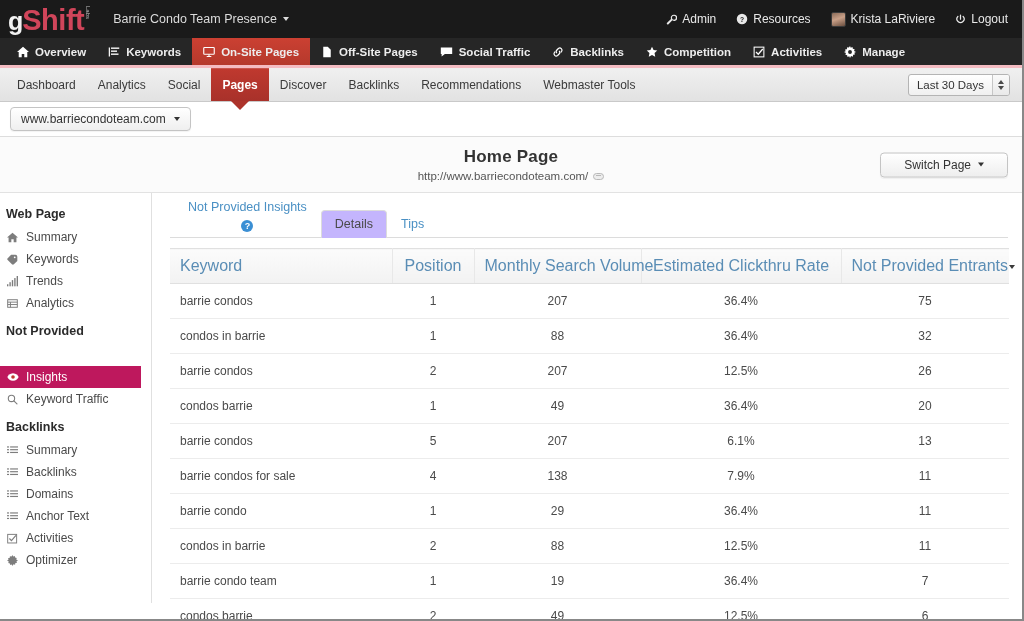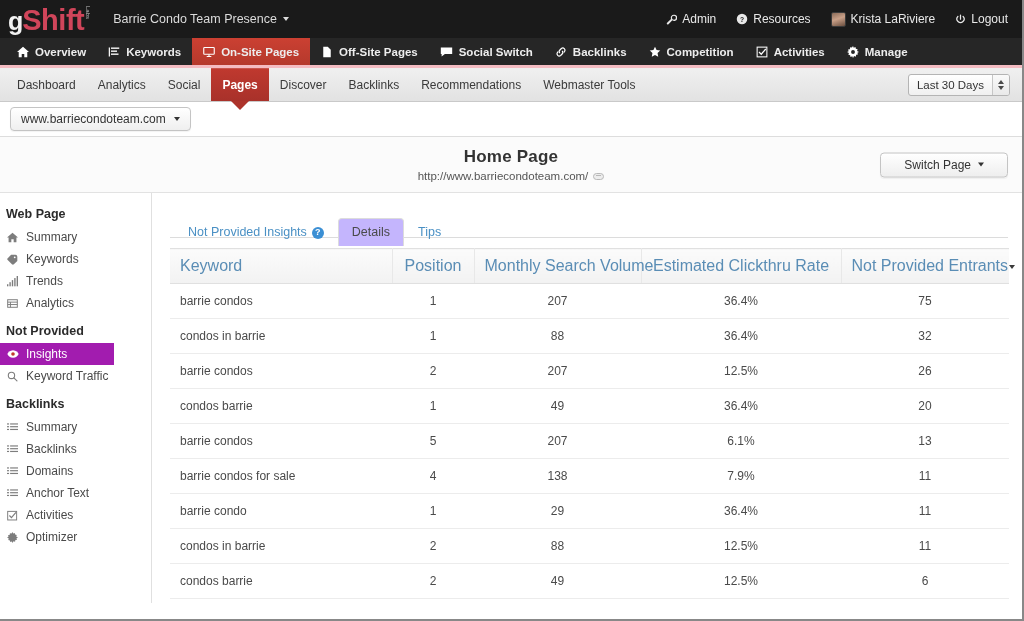--- a/index.html
+++ b/index.html
@@ -294,23 +294,24 @@
     display: flex;
     align-items: center;
     gap: 7px;
     font-size: 12px;
     color: #4a4a4a;
     padding: 3px 6px 3px 6px;
     height: 22px;
     cursor: pointer;
   }
   .sb-item.active {
-    background: #a21caf;
+    background: #be185d;
     color: #ffffff;
-    width: 114px;
+    width: 141px;
+    margin-top: 23px;
   }
   .sb-ico { width: 13px; display:flex; align-items:center; justify-content:center; flex:none; color:#7d7d7d; }
   .sb-item.active .sb-ico { color: #ffffff; }
 
   
   .content {
     flex: 1;
     padding: 16px 14px 0 18px;
     min-width: 0;
   }
@@ -324,22 +325,23 @@
   }
   .tab {
     font-size: 12.5px;
     color: #4a90c4;
     padding: 6px 13px;
     cursor: pointer;
     display: flex; align-items: center; gap: 5px;
     border: 1px solid transparent;
     border-bottom: none;
     position: relative;
-    top: 9px;
+    top: 1px;
     line-height: 1.2;
+    flex-direction: column;
   }
   .tab.active {
     color: #4a4a4a;
     background: #c4b5fd;
     border-color: #dcdcdc;
     border-radius: 4px 4px 0 0;
   }
   .help-icon {
     width: 12px; height: 12px; border-radius: 50%;
     background: #3b8fd4; color: #fff;
@@ -467,21 +469,21 @@
     <div class="mn-item">
       <svg width="12" height="12" viewBox="0 0 16 16" fill="#fff">
           <path d="M3 1h6l4 4v10H3z"></path>
         </svg>
       <span>Off-Site Pages</span>
     </div>
     <div class="mn-item">
       <svg width="13" height="13" viewBox="0 0 16 16" fill="#fff">
           <path d="M1 3h14v8H6l-4 3v-3H1z"></path>
         </svg>
-      <span>Social Switch</span>
+      <span>Social Traffic</span>
     </div>
     <div class="mn-item">
       <svg width="12" height="12" viewBox="0 0 16 16" fill="none" stroke="#fff" stroke-width="1.6">
           <path d="M6.5 9.5a3 3 0 0 1 0-4.2l2-2a3 3 0 0 1 4.2 4.2l-1 1"></path>
           <path d="M9.5 6.5a3 3 0 0 1 0 4.2l-2 2a3 3 0 0 1-4.2-4.2l1-1"></path>
         </svg>
       <span>Backlinks</span>
     </div>
     <div class="mn-item">
       <svg width="12" height="12" viewBox="0 0 16 16" fill="#fff">
@@ -765,20 +767,27 @@
             <td>11</td>
           </tr>
           <tr>
             <td class="kw">condos in barrie</td>
             <td>2</td>
             <td>88</td>
             <td>12.5%</td>
             <td>11</td>
           </tr>
           <tr>
+            <td class="kw">barrie condo team</td>
+            <td>1</td>
+            <td>19</td>
+            <td>36.4%</td>
+            <td>7</td>
+          </tr>
+          <tr>
             <td class="kw">condos barrie</td>
             <td>2</td>
             <td>49</td>
             <td>12.5%</td>
             <td>6</td>
           </tr>
         </tbody>
       </table>
 
     </div>

